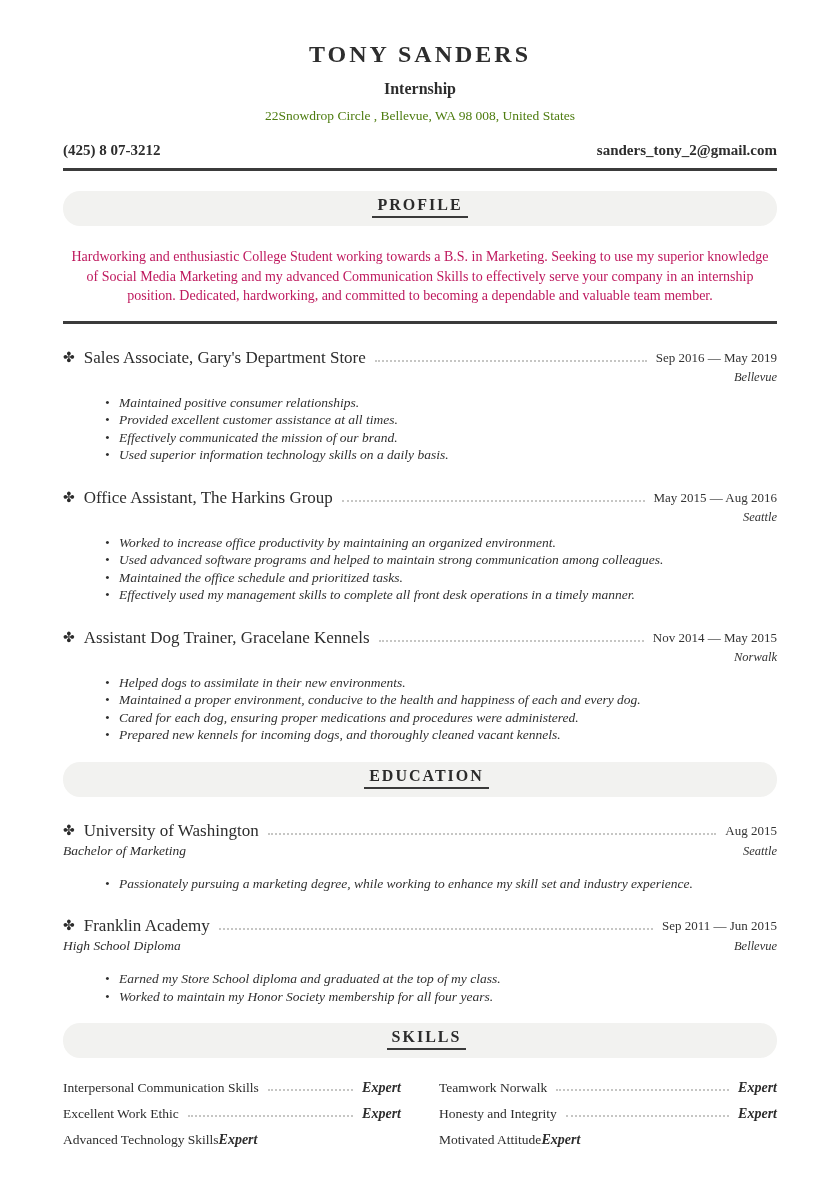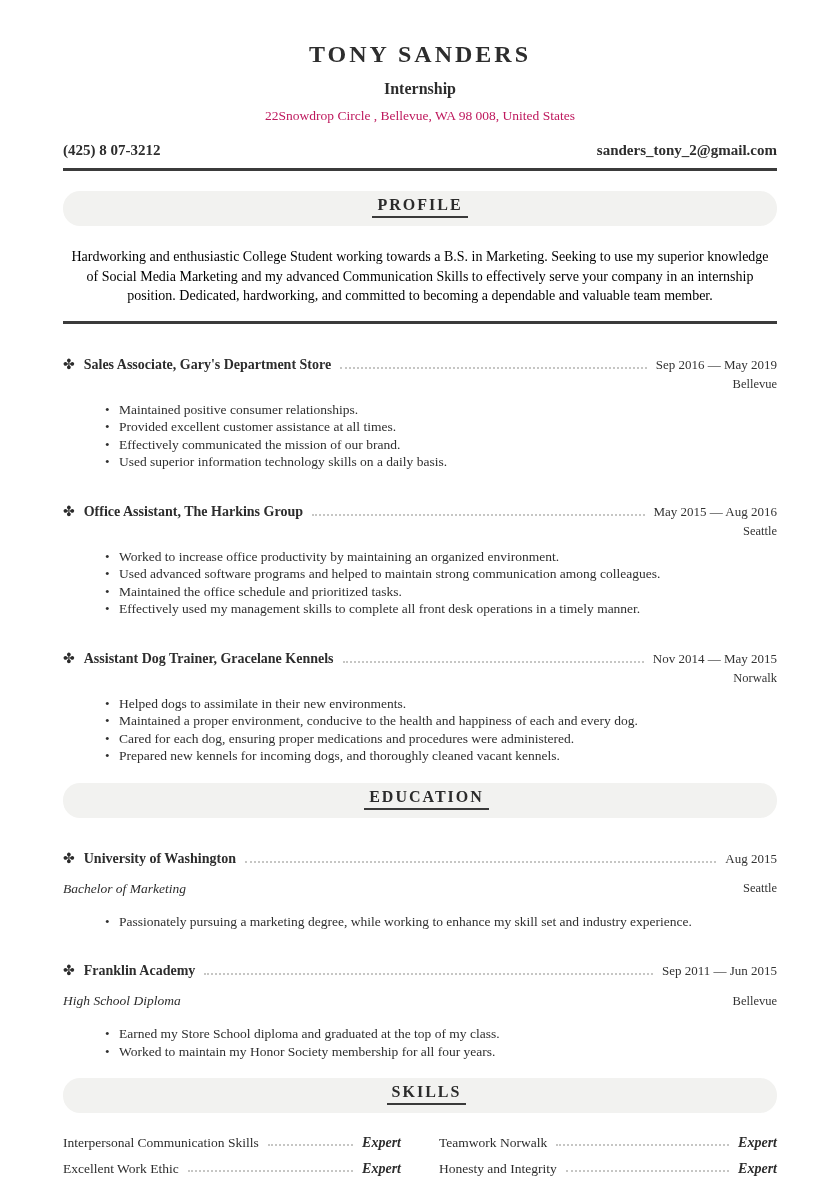--- a/index.html
+++ b/index.html
@@ -15,21 +15,21 @@
   .name {
     text-align: center; font-size: 24px; font-weight: bold;
     letter-spacing: 3px; line-height: 32px;
   }
   .subtitle {
     text-align: center; font-size: 16px; font-weight: bold;
     margin-top: 10px; line-height: 18px;
   }
   .address {
     text-align: center; font-size: 13.5px; margin-top: 10px; line-height: 16px;
-    color: #be185d;
+    color: #4d7c0f;
   }
   .contact-bar {
     display: flex; justify-content: space-between; align-items: baseline;
     margin-top: 17px; font-size: 15px; font-weight: bold; line-height: 18px; text-align: center;
   }
 
   
   .double-rule {
     height: 3px;
     border-top: 2px solid #3b3b3b;
@@ -48,39 +48,39 @@
     font-size: 16px; font-weight: bold; letter-spacing: 2px;
     color: #2b2b2b;
     border-bottom: 2px solid #3a3a3a;
     padding: 0 5px 2px 5px;
   }
 
   
   .profile-text {
     margin: 21px auto 0 auto; width: 700px;
     text-align: center; font-size: 14px; line-height: 19.5px;
-    color: #000000;
+    color: #be185d;
   }
 
   
   .entry-head { display: flex; align-items: flex-end; margin-top: 24px; }
   .entry-icon { font-size: 14px; line-height: 18px; margin-right: 9px; color: #2b2b2b; }
-  .entry-title { font-size: 14px; font-weight: bold; white-space: nowrap; line-height: 19px; margin-top: 7px; }
+  .entry-title { font-size: 17px; font-weight: normal; white-space: nowrap; line-height: 19px; }
   .leader { flex: 1; border-bottom: 2px dotted #c6c6c4; margin: 0 9px 5px 9px; min-width: 24px; }
   .entry-dates { font-size: 13px; white-space: nowrap; line-height: 18px; color: #333333; }
-  .entry-city { text-align: right; font-size: 12.5px; line-height: 15px; margin-top: 3px; color: #333333; }
+  .entry-city { text-align: right; font-size: 12.5px; line-height: 15px; margin-top: 3px; color: #333333; font-style: italic; }
   .entry-subrow {
-    display: flex; justify-content: space-between; align-items: center; margin-top: 13px;
+    display: flex; justify-content: space-between; align-items: flex-end; margin-top: 3px;
   }
   .entry-degree { font-style: italic; font-size: 13.5px; line-height: 16px; }
 
   ul.bullets { list-style: none; margin-top: 9px; padding-left: 42px; }
   ul.bullets li {
     position: relative; padding-left: 14px;
-    font-size: 13.5px; line-height: 17.5px; color: #2f2f2f;
+    font-size: 13.5px; line-height: 17.5px; color: #2f2f2f; font-style: italic;
   }
   ul.bullets li::before {
     content: "\2022"; position: absolute; left: 0; top: 0;
     font-size: 13px;
   }
   ul.bullets.spaced { margin-top: 16px; }
 
   
   .skills-grid {
     display: grid; grid-template-columns: 1fr 1fr; column-gap: 38px;

